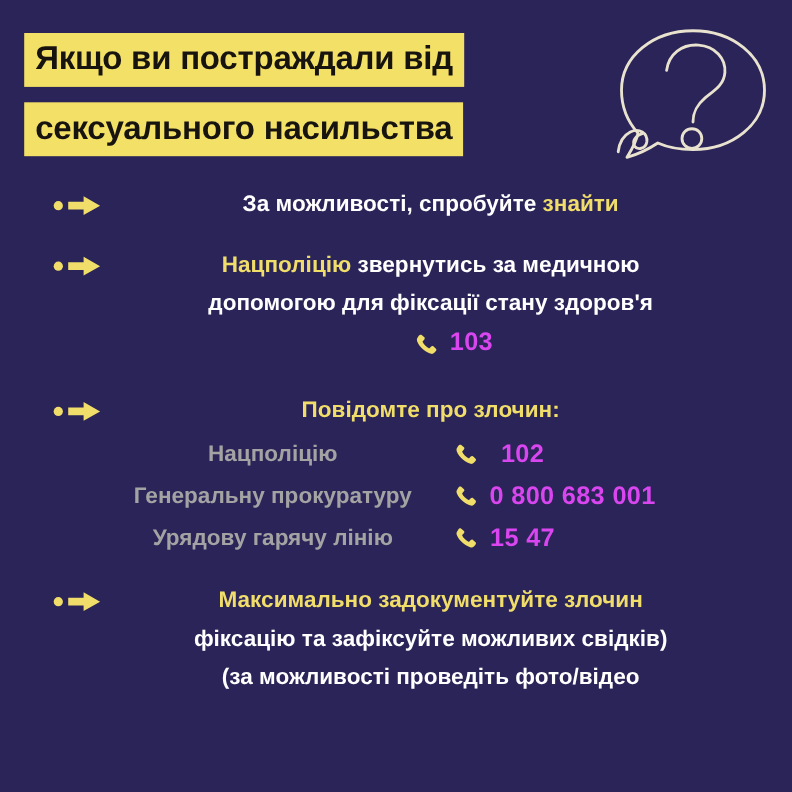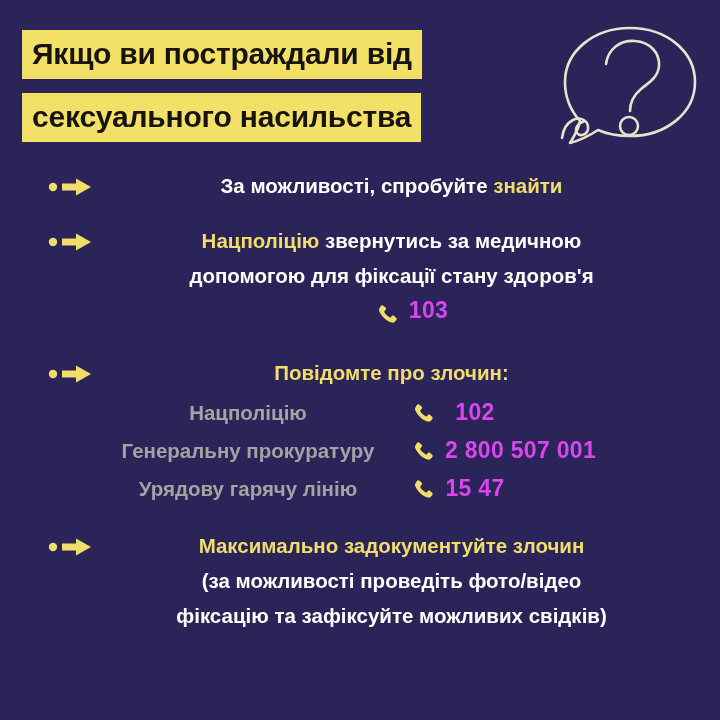--- a/index.html
+++ b/index.html
@@ -238,21 +238,21 @@
             <span class="phone-number">102</span>
           </span>
         </div>
 
         <div class="contact-row">
           <span class="contact-label">Генеральну прокуратуру</span>
           <span class="contact-phone">
             <span class="phone-icon"><svg viewBox="0 0 24 24" width="22" height="22" fill="#f0dd6a">
                   <path d="M6.6 2.6c-.9-.5-2 .1-2.6 1L2.8 5.6c-.7 1-.8 2.3-.3 3.5 1.2 2.9 3.2 5.6 5.7 7.8 2.4 2.2 5.2 3.8 8 4.5 1.2.3 2.4 0 3.2-.9l1.4-1.5c.7-.8 1-2 .3-2.7l-2.6-2.3c-.6-.5-1.6-.4-2.2.2l-1.4 1.4c-.2.2-.5.3-.8.2-1.3-.6-2.6-1.5-3.7-2.6-1.1-1-1.9-2.2-2.5-3.4-.1-.3-.1-.6.2-.8L9.5 7.3c.6-.6.6-1.6.1-2.2L6.6 2.6z"></path>
                 </svg></span>
-            <span class="phone-number">2 800 507 001</span>
+            <span class="phone-number">0 800 683 001</span>
           </span>
         </div>
 
         <div class="contact-row">
           <span class="contact-label">Урядову гарячу лінію</span>
           <span class="contact-phone">
             <span class="phone-icon"><svg viewBox="0 0 24 24" width="22" height="22" fill="#f0dd6a">
                   <path d="M6.6 2.6c-.9-.5-2 .1-2.6 1L2.8 5.6c-.7 1-.8 2.3-.3 3.5 1.2 2.9 3.2 5.6 5.7 7.8 2.4 2.2 5.2 3.8 8 4.5 1.2.3 2.4 0 3.2-.9l1.4-1.5c.7-.8 1-2 .3-2.7l-2.6-2.3c-.6-.5-1.6-.4-2.2.2l-1.4 1.4c-.2.2-.5.3-.8.2-1.3-.6-2.6-1.5-3.7-2.6-1.1-1-1.9-2.2-2.5-3.4-.1-.3-.1-.6.2-.8L9.5 7.3c.6-.6.6-1.6.1-2.2L6.6 2.6z"></path>
                 </svg></span>
             <span class="phone-number">15 47</span>
@@ -266,21 +266,21 @@
       <span class="marker">
         <svg viewBox="0 0 46 20" width="46" height="20">
           <circle cx="5" cy="10" r="4.2" fill="#f0dd6a"></circle>
           <path d="M14 6.5 H28 V1.5 L43 10 L28 18.5 V13.5 H14 Z" fill="#f0dd6a"></path>
         </svg>
       </span>
       <div class="line">
         <span class="em">Максимально задокументуйте злочин</span>
       </div>
       <div class="line">
+        <span class="plain">фіксацію та зафіксуйте можливих свідків)</span>
+      </div>
+      <div class="line">
         <span class="plain">(за можливості проведіть фото/відео</span>
-      </div>
-      <div class="line">
-        <span class="plain">фіксацію та зафіксуйте можливих свідків)</span>
       </div>
     </div>
 
   </div>
 </div>
 
 </body></html>

